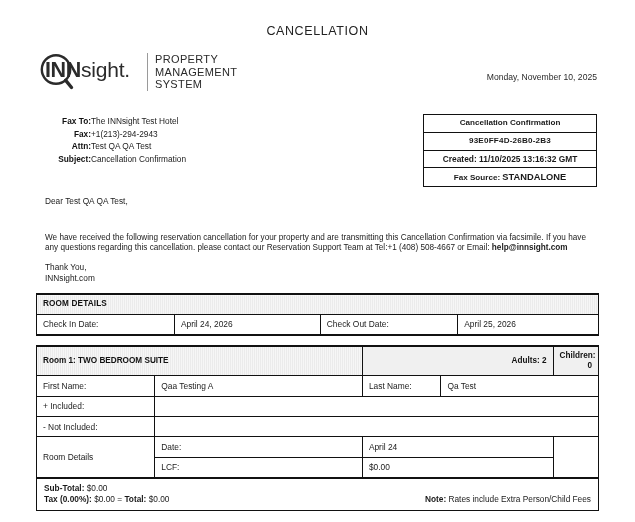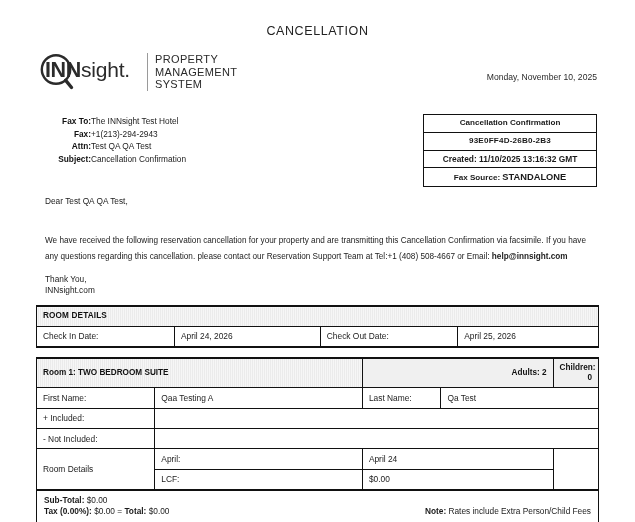--- a/index.html
+++ b/index.html
@@ -127,21 +127,21 @@
     padding-top: 9px;
     padding-right: 5px;
   }
   .salutation {
     font-size: 8.3px;
     color: #222;
     margin-bottom: 27px;
   }
   .para {
     font-size: 8.2px;
-    line-height: 16px;
+    line-height: 10px;
     color: #222;
     margin-bottom: 9px;
   }
   .para b { font-weight: bold; }
   .signoff {
     font-size: 8.3px;
     line-height: 11px;
     color: #222;
   }
 
@@ -323,21 +323,21 @@
         <tr>
           <td class="noborder-l">+ Included:</td>
           <td colspan="4" class="noborder-r"></td>
         </tr>
         <tr>
           <td class="noborder-l">- Not Included:</td>
           <td colspan="4" class="noborder-r"></td>
         </tr>
         <tr>
           <td rowspan="2" class="noborder-l">Room Details</td>
-          <td>April:</td>
+          <td>Date:</td>
           <td colspan="2">April 24</td>
           <td rowspan="2" class="noborder-r"></td>
         </tr>
         <tr>
           <td>LCF:</td>
           <td colspan="2">$0.00</td>
         </tr>
       </tbody>
     </table>
 

